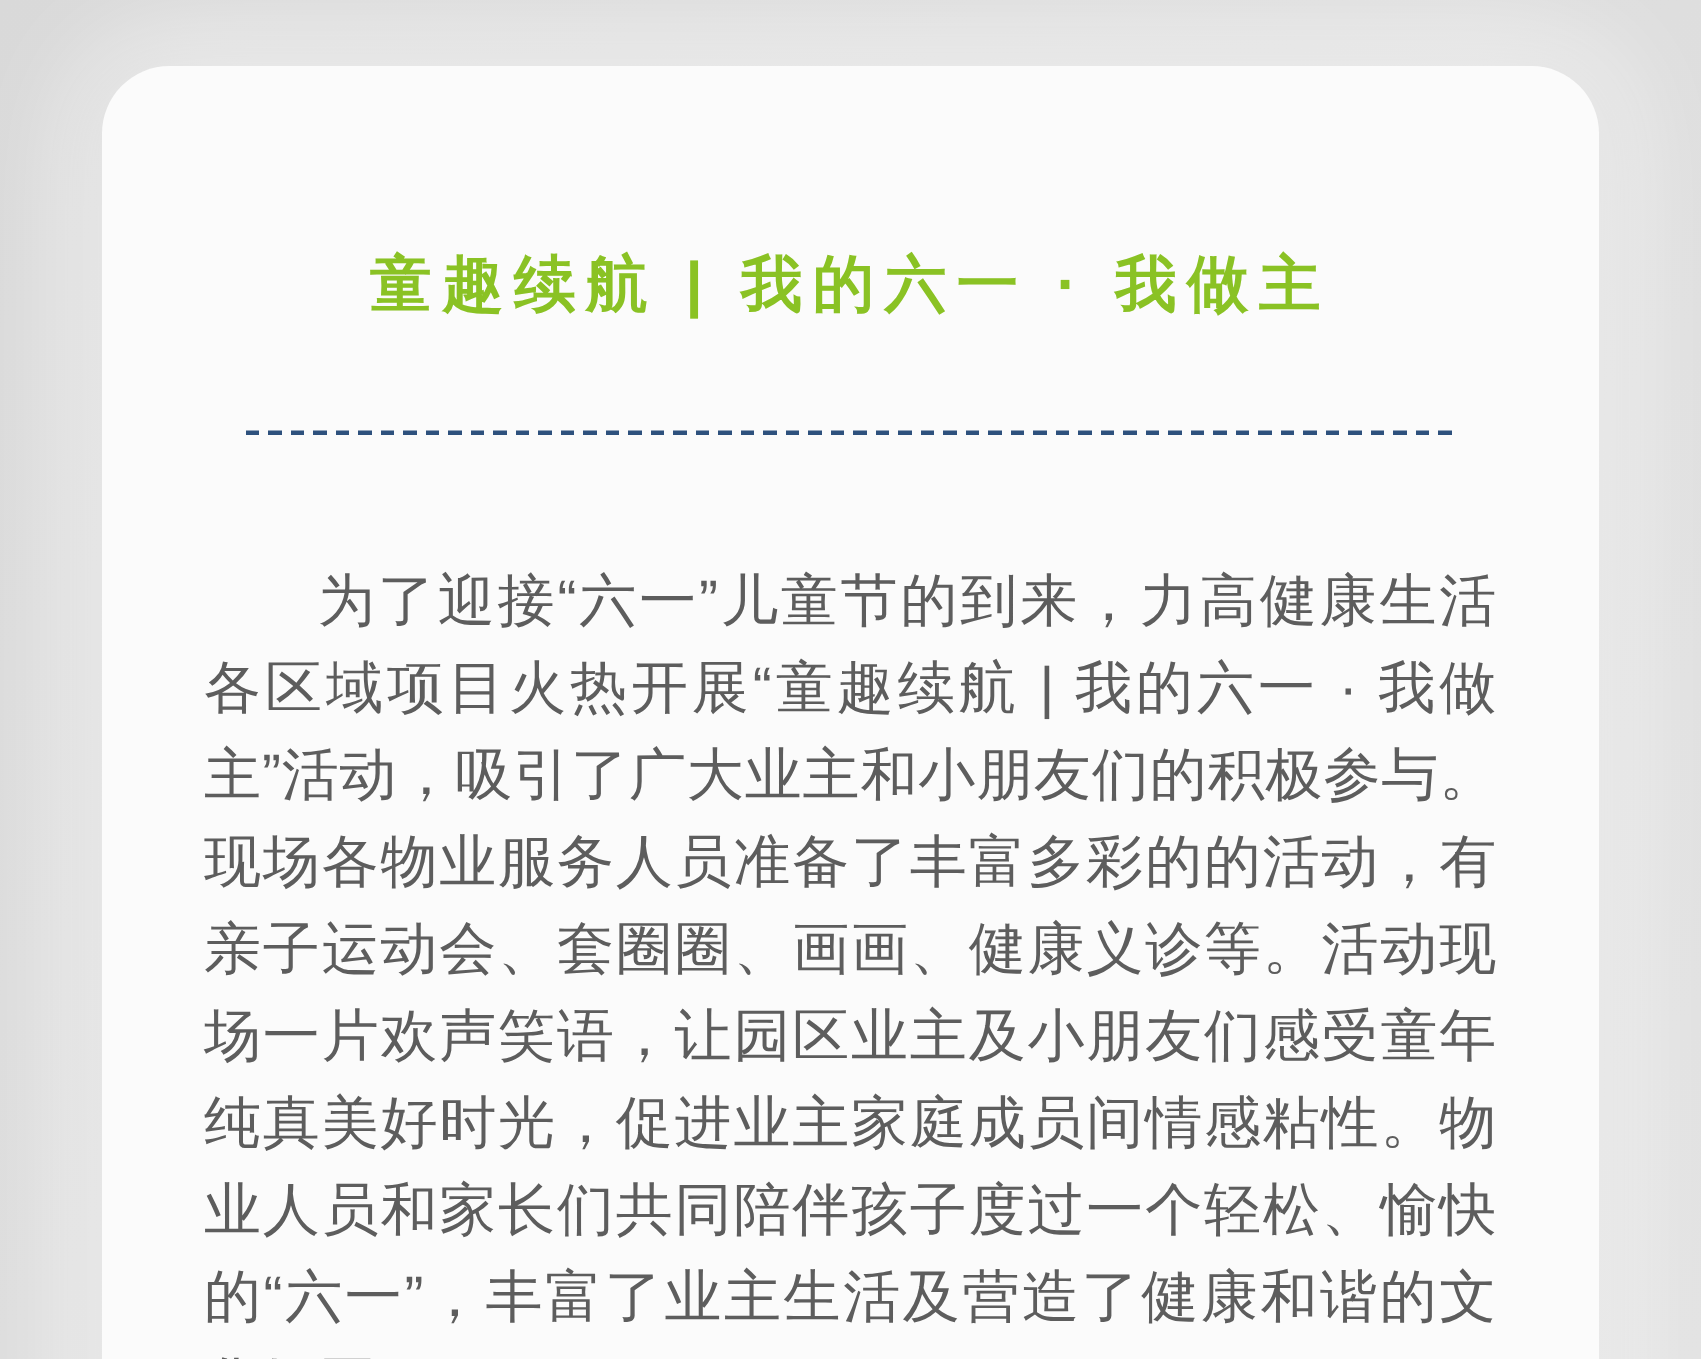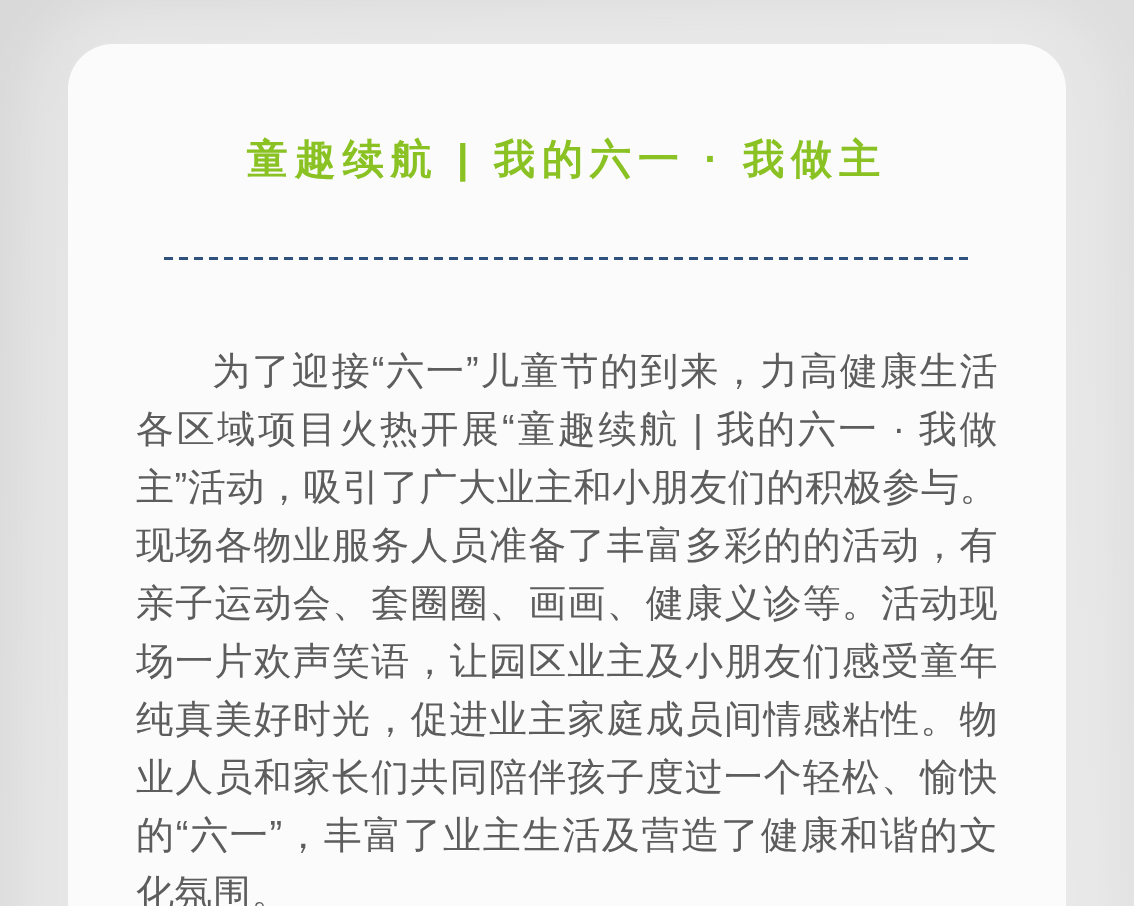--- a/index.html
+++ b/index.html
@@ -25,22 +25,22 @@
     height: 980px; 
     background: #fbfbfb;
     border-radius: 45px;
     box-shadow:
       0 0 70px 18px rgba(255, 255, 255, 0.65),
       0 8px 40px rgba(0, 0, 0, 0.10);
     box-sizing: border-box;
     padding: 0 68px;
   }
   .article-title {
-    margin: 16px;
-    padding-top: 72px;
+    margin: 0;
+    padding-top: 118px;
     text-align: center;
     font-size: 41px;
     font-weight: bold;
     letter-spacing: 7px;
     color: #8ac224;
     white-space: nowrap;
   }
   .dashed-divider {
     width: 807px;
     height: 3px;

